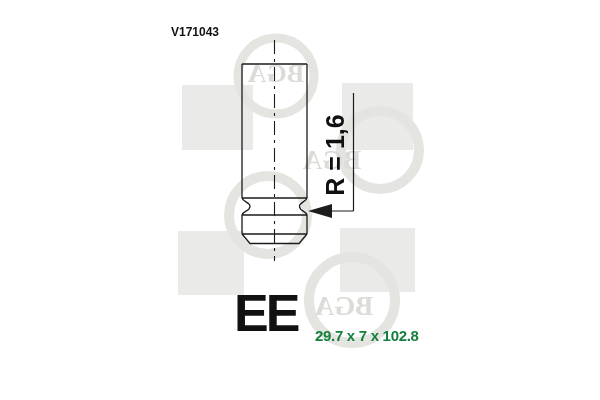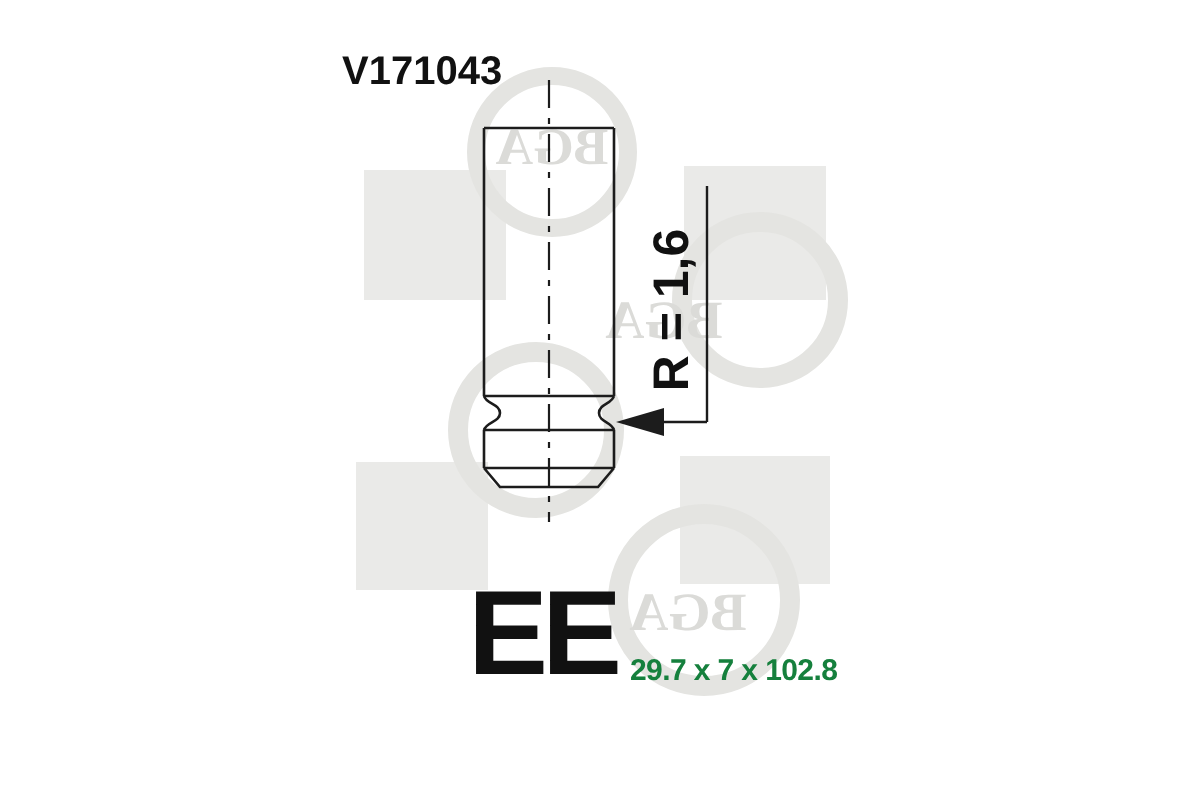--- a/index.html
+++ b/index.html
@@ -14,29 +14,29 @@
     width: 600px; height: 400px;
     background: #ffffff;
   }
   svg.drawing-svg {
     position: absolute;
     left: 0; top: 0;
   }
   .part-number {
     position: absolute;
     left: 171px; top: 25px;
-    font-size: 20px;
+    font-size: 12px;
     font-weight: bold;
     color: #111111;
     letter-spacing: 0px;
   }
   .valve-code {
     position: absolute;
     left: 234px; top: 287px;
-    font-size: 60px;
+    font-size: 52px;
     font-weight: bold;
     letter-spacing: -3px;
     color: #111111;
     line-height: 1;
     transform: scaleY(1.0);
   }
   .dims-label {
     position: absolute;
     left: 315px; top: 327px;
     font-size: 15px;

